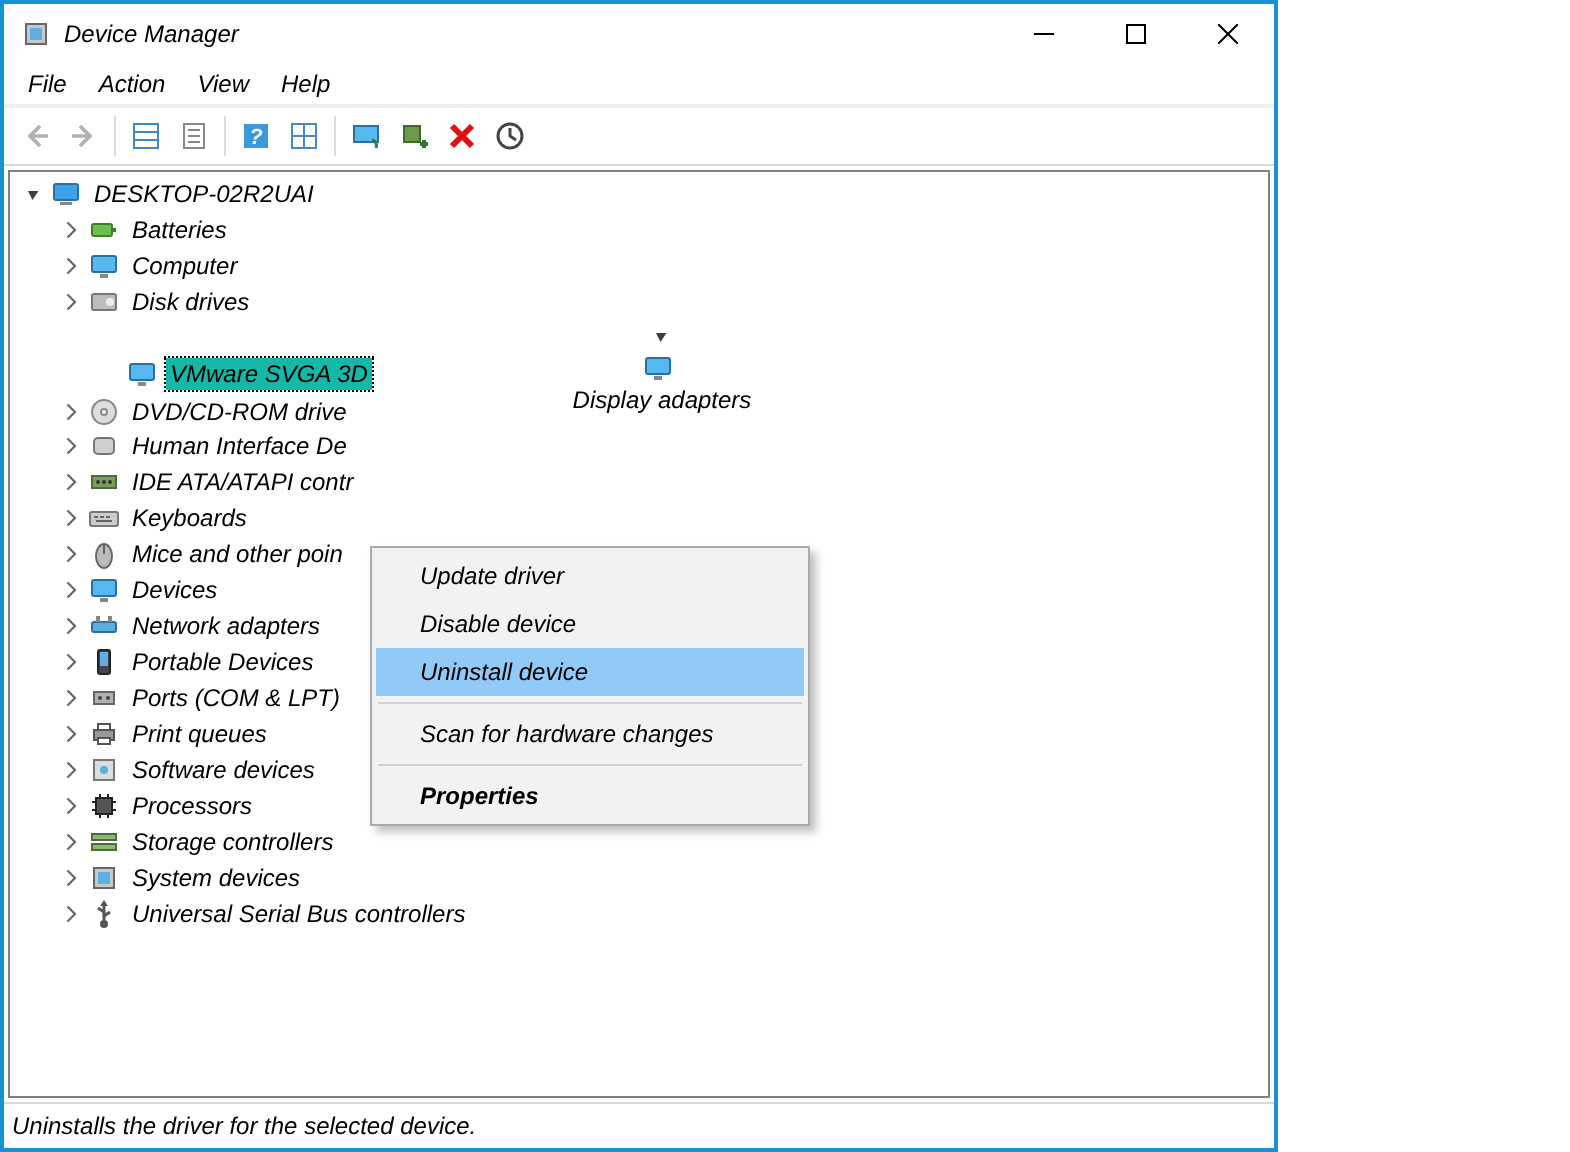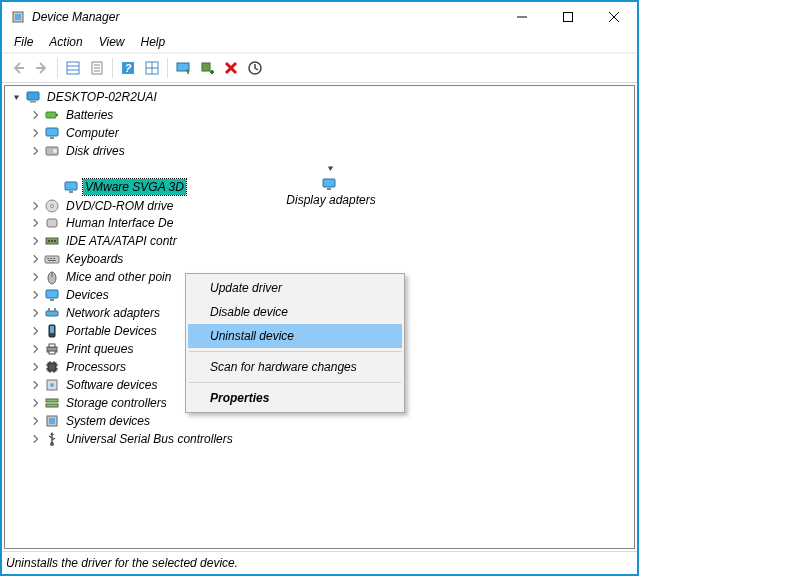--- a/index.html
+++ b/index.html
@@ -579,50 +579,63 @@
           <span class="lbl">Portable Devices</span>
         </div>
         <div class="row" style="padding-left: 23px;">
           <span class="exp">
             <svg width="12" height="12">
               <use href="#exp-closed"></use>
             </svg>
           </span>
           <span class="ico">
             <svg width="16" height="16">
+              <use href="#ic-port"></use>
+            </svg>
+          </span>
+          <span class="lbl">Ports (COM &amp; LPT)</span>
+        </div>
+        <div class="row" style="padding-left: 23px;">
+          <span class="exp">
+            <svg width="12" height="12">
+              <use href="#exp-closed"></use>
+            </svg>
+          </span>
+          <span class="ico">
+            <svg width="16" height="16">
               <use href="#ic-printer"></use>
             </svg>
           </span>
           <span class="lbl">Print queues</span>
         </div>
         <div class="row" style="padding-left: 23px;">
           <span class="exp">
             <svg width="12" height="12">
               <use href="#exp-closed"></use>
             </svg>
           </span>
           <span class="ico">
             <svg width="16" height="16">
+              <use href="#ic-software"></use>
+            </svg>
+          </span>
+          <span class="lbl">Software devices</span>
+        </div>
+        <div class="row" style="padding-left: 23px;">
+          <span class="exp">
+            <svg width="12" height="12">
+              <use href="#exp-closed"></use>
+            </svg>
+          </span>
+          <span class="ico">
+            <svg width="16" height="16">
               <use href="#ic-cpu"></use>
             </svg>
           </span>
           <span class="lbl">Processors</span>
-        </div>
-        <div class="row" style="padding-left: 23px;">
-          <span class="exp">
-            <svg width="12" height="12">
-              <use href="#exp-closed"></use>
-            </svg>
-          </span>
-          <span class="ico">
-            <svg width="16" height="16">
-              <use href="#ic-software"></use>
-            </svg>
-          </span>
-          <span class="lbl">Software devices</span>
         </div>
         <div class="row" style="padding-left: 23px;">
           <span class="exp">
             <svg width="12" height="12">
               <use href="#exp-closed"></use>
             </svg>
           </span>
           <span class="ico">
             <svg width="16" height="16">
               <use href="#ic-storage"></use>

